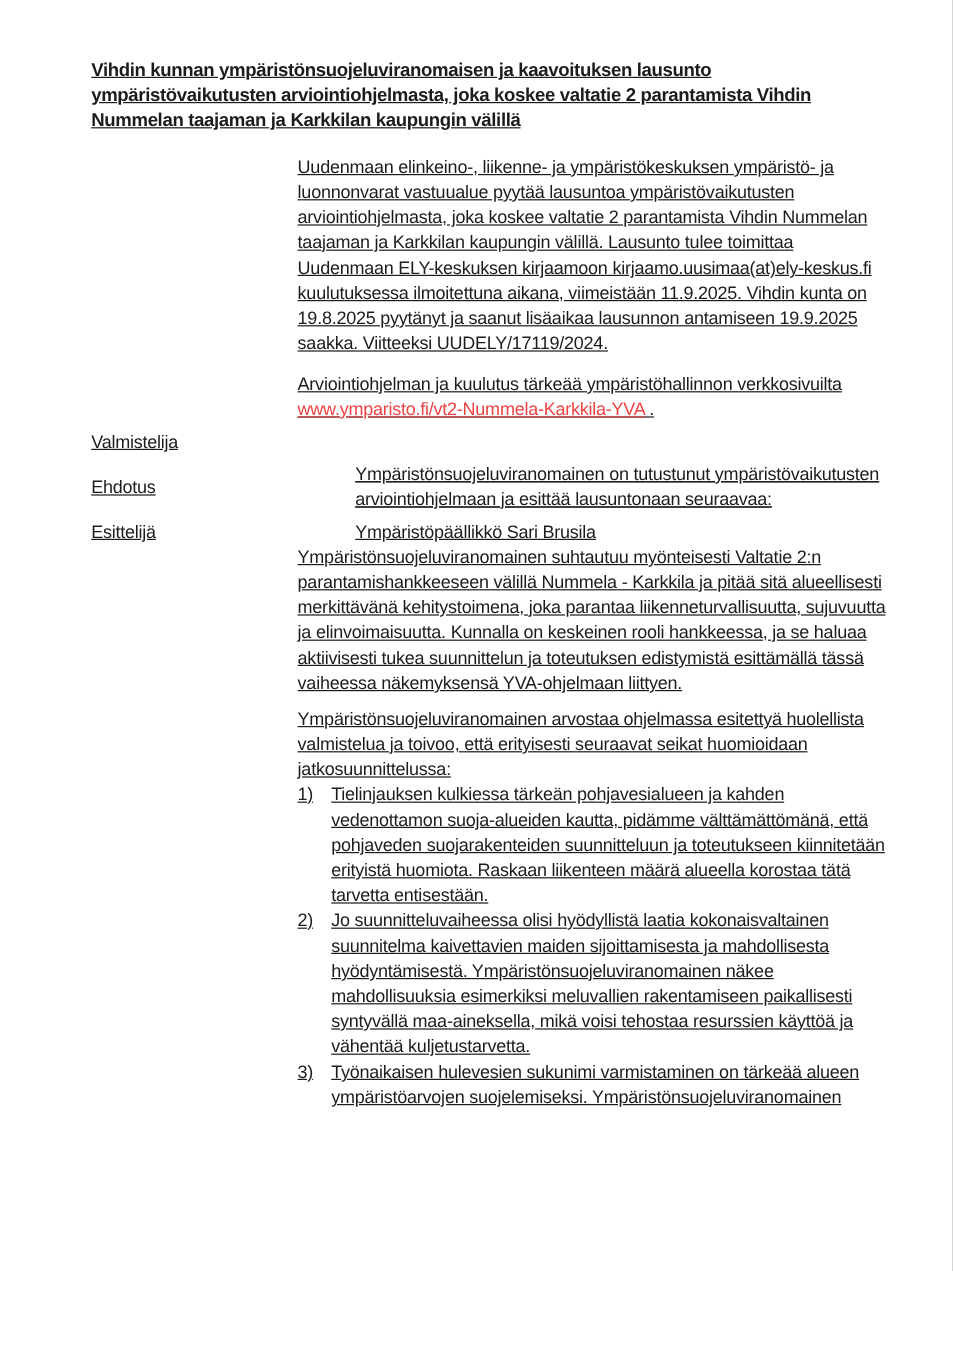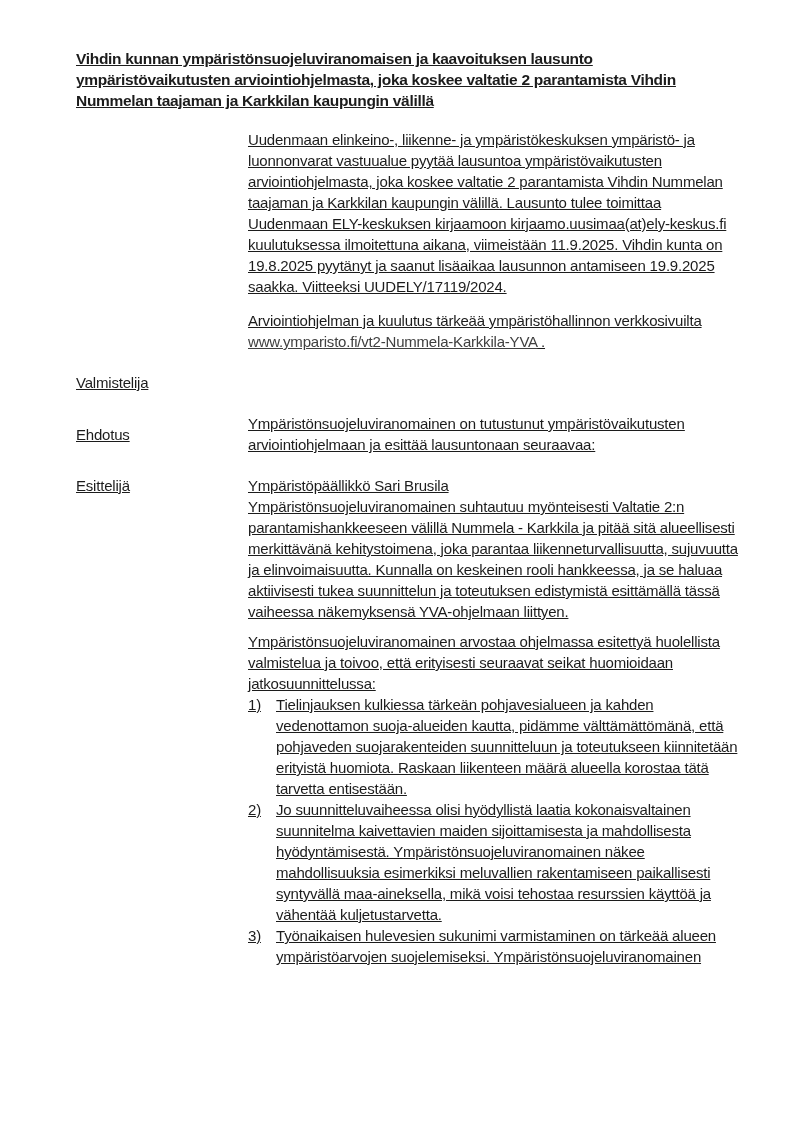--- a/index.html
+++ b/index.html
@@ -43,21 +43,21 @@
     flex: none;
     width: 172px;
   }
   .value-col {
     flex: none;
     width: 492px;
   }
   p { margin: 0; }
   .mt-lg { margin-top: 18px; }
   .mt-md { margin-top: 13px; }
-  .mt-row { margin-top: 20px; }
+  .mt-row { margin-top: 6px; gap: 48px; }
   .mt-par { }
   .mt-p2 { margin-top: 9px; }
   .underlined { text-decoration: underline; }
   a.weblink {
     text-decoration: underline;
     cursor: pointer;
   }
   .list-item {
     display: flex;
     align-items: flex-start;
@@ -82,21 +82,21 @@
     <div class="row mt-lg">
       <div class="label-col"></div>
       <div class="value-col">
         <p>Uudenmaan elinkeino-, liikenne- ja ympäristökeskuksen ympäristö- ja luonnonvarat vastuualue pyytää lausuntoa ympäristövaikutusten arviointiohjelmasta, joka koskee valtatie 2 parantamista Vihdin Nummelan taajaman ja Karkkilan kaupungin välillä. Lausunto tulee toimittaa Uudenmaan ELY-keskuksen kirjaamoon kirjaamo.uusimaa(at)ely-keskus.fi kuulutuksessa ilmoitettuna aikana, viimeistään 11.9.2025. Vihdin kunta on 19.8.2025 pyytänyt ja saanut lisäaikaa lausunnon antamiseen 19.9.2025 saakka. Viitteeksi UUDELY/17119/2024.</p>
       </div>
     </div>
 
     <div class="row mt-md">
       <div class="label-col"></div>
       <div class="value-col">
-        <p><span>Arviointiohjelman ja kuulutus tärkeää ympäristöhallinnon verkkosivuilta </span><a class="weblink" style="color: #404040;">www.ymparisto.fi/vt2-Nummela-Karkkila-YVA</a><span> .</span></p>
+        <p><span>Arviointiohjelman ja kuulutus tärkeää ympäristöhallinnon verkkosivuilta </span><a class="weblink" style="color: #ef4444;">www.ymparisto.fi/vt2-Nummela-Karkkila-YVA</a><span> .</span></p>
       </div>
     </div>
 
     <div class="row mt-row">
       <div class="label-col">Valmistelija</div>
     </div>
 
     <div class="row mt-row">
       <div class="label-col">Ehdotus</div>
       <div class="value-col underlined">Ympäristönsuojeluviranomainen on tutustunut ympäristövaikutusten arviointiohjelmaan ja esittää lausuntonaan seuraavaa:</div>

